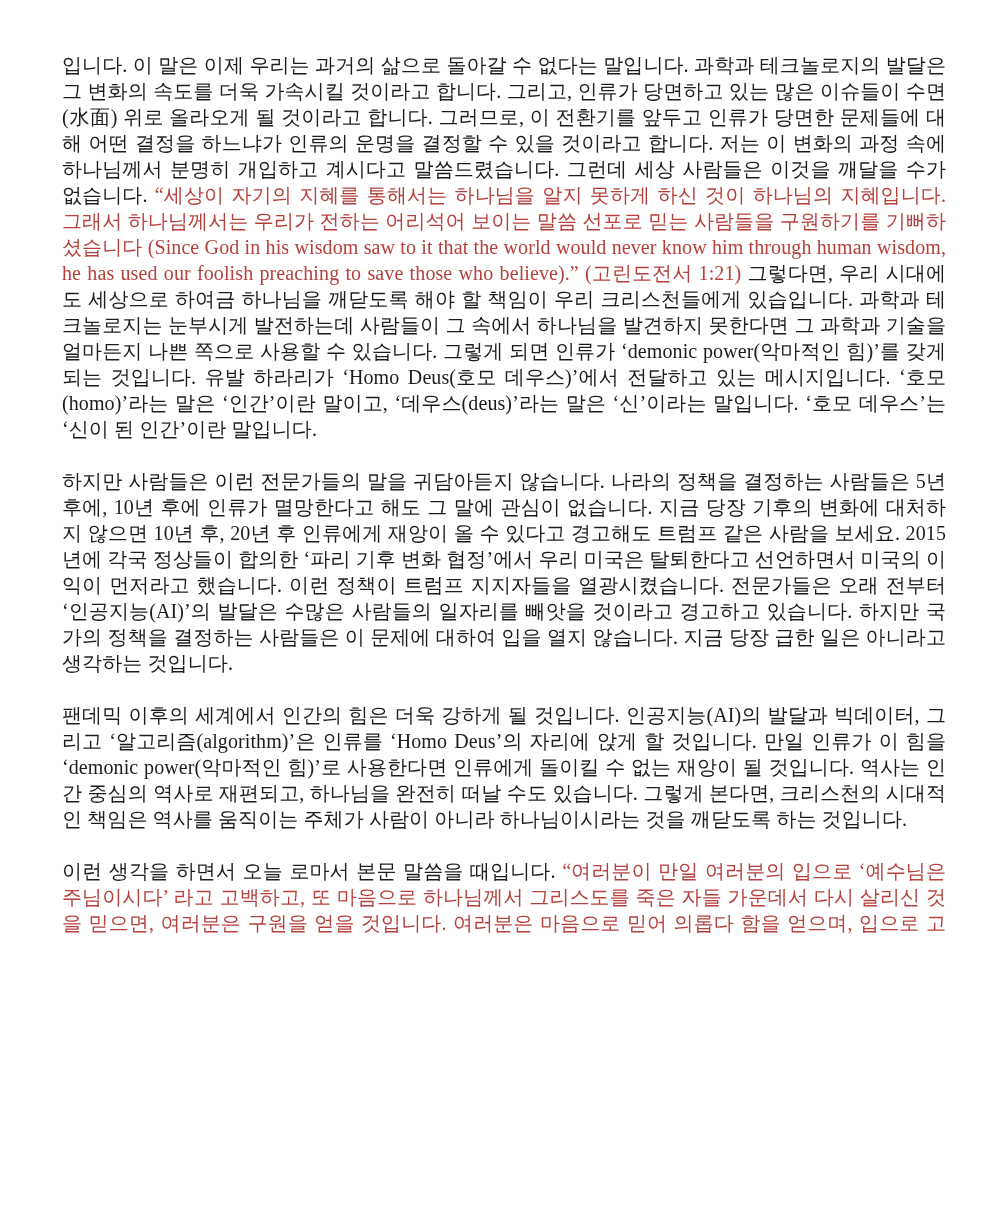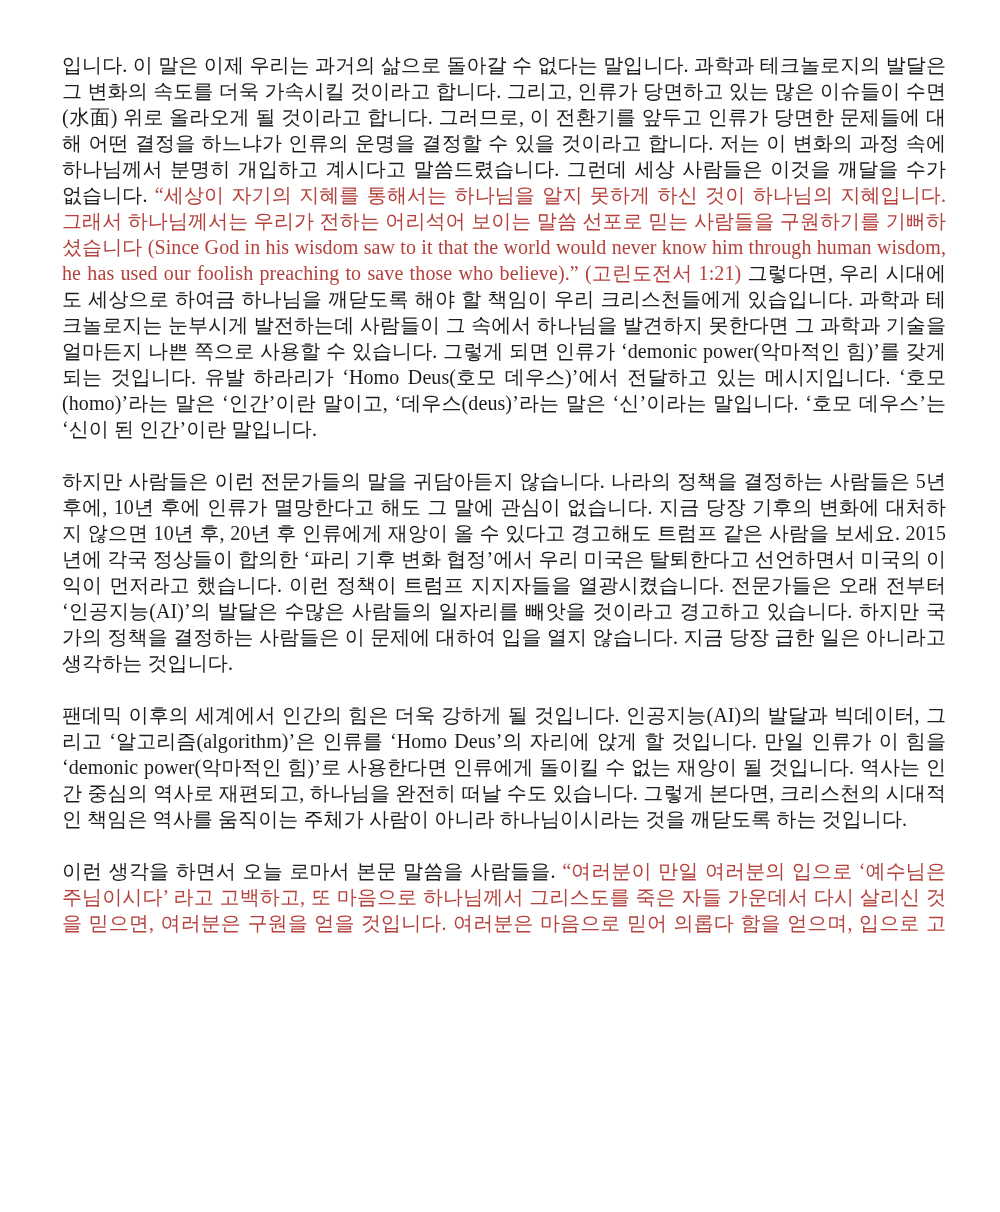--- a/index.html
+++ b/index.html
@@ -73,21 +73,21 @@
 </head>
 <body>
 
 <div class="sheet">
 
   <main class="doc" id="doc-body">
 
   <p class="para"><span class="seg-body">입니다. 이 말은 이제 우리는 과거의 삶으로 돌아갈 수 없다는 말입니다. 과학과 테크놀로지의 발달은 그 변화의 속도를 더욱 가속시킬 것이라고 합니다. 그리고, 인류가 당면하고 있는 많은 이슈들이 수면(水面) 위로 올라오게 될 것이라고 합니다. 그러므로, 이 전환기를 앞두고 인류가 당면한 문제들에 대해 어떤 결정을 하느냐가 인류의 운명을 결정할 수 있을 것이라고 합니다. 저는 이 변화의 과정 속에 하나님께서 분명히 개입하고 계시다고 말씀드렸습니다. 그런데 세상 사람들은 이것을 깨달을 수가 없습니다. </span><span class="seg-scripture">“세상이 자기의 지혜를 통해서는 하나님을 알지 못하게 하신 것이 하나님의 지혜입니다. 그래서 하나님께서는 우리가 전하는 어리석어 보이는 말씀 선포로 믿는 사람들을 구원하기를 기뻐하셨습니다 (Since God in his wisdom saw to it that the world would never know him through human wisdom, he has used our foolish preaching to save those who believe).” (고린도전서 1:21)</span><span class="seg-body"> 그렇다면, 우리 시대에도 세상으로 하여금 하나님을 깨닫도록 해야 할 책임이 우리 크리스천들에게 있습입니다. 과학과 테크놀로지는 눈부시게 발전하는데 사람들이 그 속에서 하나님을 발견하지 못한다면 그 과학과 기술을 얼마든지 나쁜 쪽으로 사용할 수 있습니다. 그렇게 되면 인류가 ‘demonic power(악마적인 힘)’를 갖게 되는 것입니다. 유발 하라리가 ‘Homo Deus(호모 데우스)’에서 전달하고 있는 메시지입니다. ‘호모(homo)’라는 말은 ‘인간’이란 말이고, ‘데우스(deus)’라는 말은 ‘신’이라는 말입니다. ‘호모 데우스’는 ‘신이 된 인간’이란 말입니다.</span></p>
       <p class="para"><span class="seg-body">하지만 사람들은 이런 전문가들의 말을 귀담아듣지 않습니다. 나라의 정책을 결정하는 사람들은 5년 후에, 10년 후에 인류가 멸망한다고 해도 그 말에 관심이 없습니다. 지금 당장 기후의 변화에 대처하지 않으면 10년 후, 20년 후 인류에게 재앙이 올 수 있다고 경고해도 트럼프 같은 사람을 보세요. 2015년에 각국 정상들이 합의한 ‘파리 기후 변화 협정’에서 우리 미국은 탈퇴한다고 선언하면서 미국의 이익이 먼저라고 했습니다. 이런 정책이 트럼프 지지자들을 열광시켰습니다. 전문가들은 오래 전부터 ‘인공지능(AI)’의 발달은 수많은 사람들의 일자리를 빼앗을 것이라고 경고하고 있습니다. 하지만 국가의 정책을 결정하는 사람들은 이 문제에 대하여 입을 열지 않습니다. 지금 당장 급한 일은 아니라고 생각하는 것입니다.</span></p>
       <p class="para"><span class="seg-body">팬데믹 이후의 세계에서 인간의 힘은 더욱 강하게 될 것입니다. 인공지능(AI)의 발달과 빅데이터, 그리고 ‘알고리즘(algorithm)’은 인류를 ‘Homo Deus’의 자리에 앉게 할 것입니다. 만일 인류가 이 힘을 ‘demonic power(악마적인 힘)’로 사용한다면 인류에게 돌이킬 수 없는 재앙이 될 것입니다. 역사는 인간 중심의 역사로 재편되고, 하나님을 완전히 떠날 수도 있습니다. 그렇게 본다면, 크리스천의 시대적인 책임은 역사를 움직이는 주체가 사람이 아니라 하나님이시라는 것을 깨닫도록 하는 것입니다.</span></p>
-      <p class="para"><span class="seg-body">이런 생각을 하면서 오늘 로마서 본문 말씀을 사람들을. </span><span class="seg-scripture">“여러분이 만일 여러분의 입으로 ‘예수님은 주님이시다’ 라고 고백하고, 또 마음으로 하나님께서 그리스도를 죽은 자들 가운데서 다시 살리신 것을 믿으면, 여러분은 구원을 얻을 것입니다. 여러분은 마음으로 믿어 의롭다 함을 얻으며, 입으로 고백하여 구원을 얻습니다.” (7-10절)</span></p>
+      <p class="para"><span class="seg-body">이런 생각을 하면서 오늘 로마서 본문 말씀을 때입니다. </span><span class="seg-scripture">“여러분이 만일 여러분의 입으로 ‘예수님은 주님이시다’ 라고 고백하고, 또 마음으로 하나님께서 그리스도를 죽은 자들 가운데서 다시 살리신 것을 믿으면, 여러분은 구원을 얻을 것입니다. 여러분은 마음으로 믿어 의롭다 함을 얻으며, 입으로 고백하여 구원을 얻습니다.” (7-10절)</span></p>
     </main>
 
   <footer class="footer">
     <div class="rule"></div>
     <div class="church">케임브리지한인교회</div>
     <div class="pagenum">2</div>
   </footer>
 
 </div>
 

